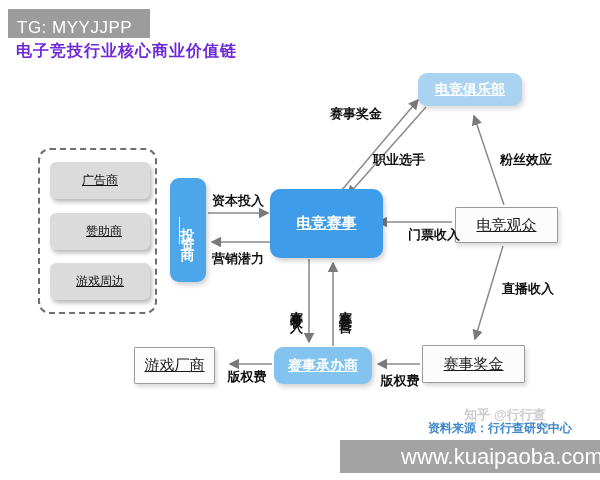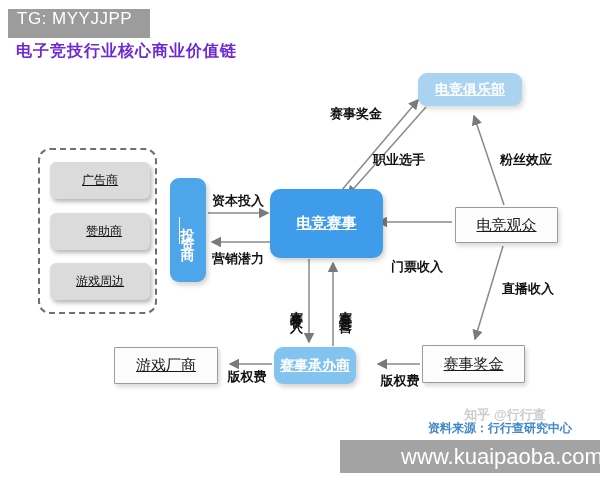--- a/index.html
+++ b/index.html
@@ -4,21 +4,21 @@
 <style>
   html,body{margin:0;padding:0;background:#ffffff;}
   .stage{
     position:relative;width:600px;height:480px;background:#ffffff;overflow:hidden;
     font-family:"Liberation Sans","DejaVu Sans",sans-serif;
   }
   .abs{position:absolute;}
   
   .tg-bar{
     left:8px;top:9px;width:142px;height:29px;background:#9c9c9c;color:#ffffff;
-    font-size:17px;display:flex;align-items:flex-start;padding-left:9px;box-sizing:border-box;
+    font-size:17px;display:flex;align-items:flex-end;padding-left:9px;box-sizing:border-box;
     letter-spacing:0.5px;
   }
   .title{
     left:16px;top:41px;width:600px;color:#6d28d9;
     font-size:16px;font-weight:bold;letter-spacing:1px;
   }
   
   svg.wires{position:absolute;left:0;top:0;pointer-events:none;}
   svg.wires line{stroke:#8a8a8a;stroke-width:1.5;}
   
@@ -92,30 +92,30 @@
   <div class="abs node gray-box" style="left:50px;top:213px;width:100px;height:37px;padding-left:8px;">赞助商</div>
   <div class="abs node gray-box" style="left:50px;top:263px;width:100px;height:37px;">游戏周边</div>
 
   <div class="abs node blue-mid" style="left:170px;top:178px;width:36px;height:104px;">
     <span class="v-text investor-label">投资商</span>
   </div>
 
   <div class="abs node blue-strong" style="left:270px;top:189px;width:113px;height:69px;">电竞赛事</div>
   <div class="abs node blue-light" style="left:418px;top:73px;width:104px;height:33px;">电竞俱乐部</div>
   <div class="abs node white-box" style="left:455px;top:207px;width:103px;height:36px;">电竞观众</div>
-  <div class="abs node blue-soft" style="left:274px;top:347px;width:82px;height:37px;">赛事承办商</div>
-  <div class="abs node white-box" style="left:114px;top:347px;width:104px;height:37px;">游戏厂商</div>
+  <div class="abs node blue-soft" style="left:274px;top:347px;width:98px;height:37px;">赛事承办商</div>
+  <div class="abs node white-box" style="left:134px;top:347px;width:81px;height:37px;">游戏厂商</div>
   <div class="abs node white-box" style="left:422px;top:345px;width:103px;height:38px;">赛事奖金</div>
 
   <div class="abs elabel" style="left:238px;top:201px;">资本投入</div>
   <div class="abs elabel" style="left:238px;top:259px;">营销潜力</div>
   <div class="abs elabel" style="left:356px;top:114px;">赛事奖金</div>
   <div class="abs elabel" style="left:399px;top:160px;">职业选手</div>
   <div class="abs elabel" style="left:526px;top:160px;">粉丝效应</div>
-  <div class="abs elabel" style="left:417px;top:235px;margin-top:32px;">门票收入</div>
+  <div class="abs elabel" style="left:434px;top:235px;">门票收入</div>
   <div class="abs elabel vert v-text" style="left:296px;top:306px;">赛事收入</div>
   <div class="abs elabel vert v-text" style="left:345px;top:306px;">赛事运营</div>
   <div class="abs elabel" style="left:247px;top:377px;">版权费</div>
   <div class="abs elabel" style="left:400px;top:381px;">版权费</div>
   <div class="abs elabel" style="left:528px;top:289px;">直播收入</div>
 
   <div class="abs zhihu">知乎 @行行查</div>
   <div class="abs source">资料来源：行行查研究中心</div>
   <div class="abs siteband">
     <span>www.kuaipaoba.com</span>

